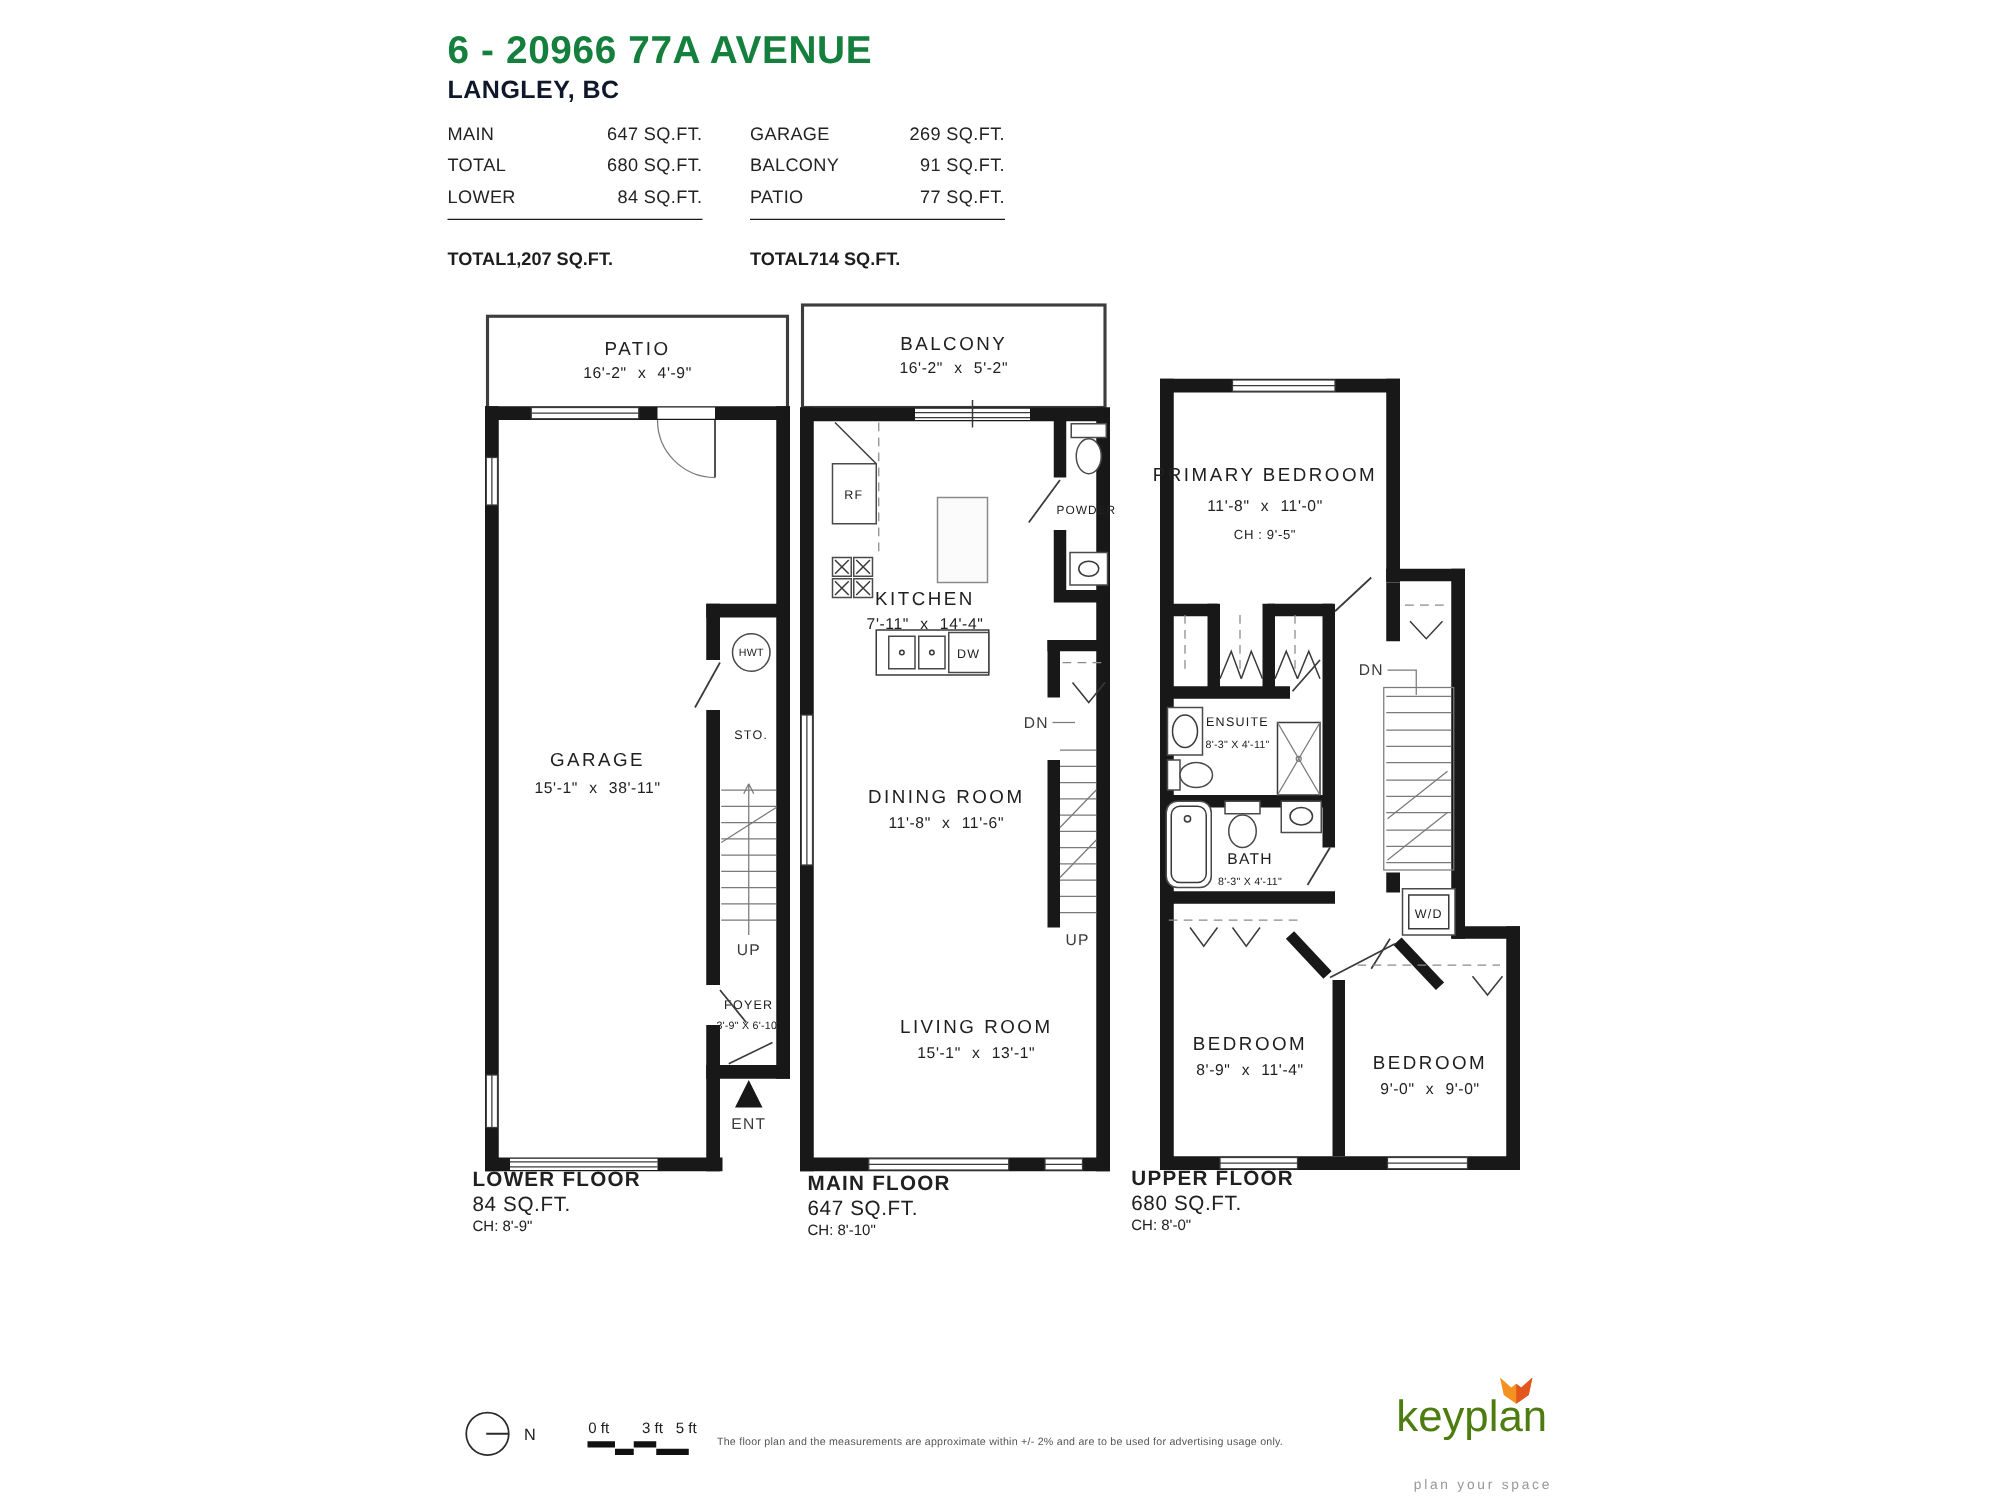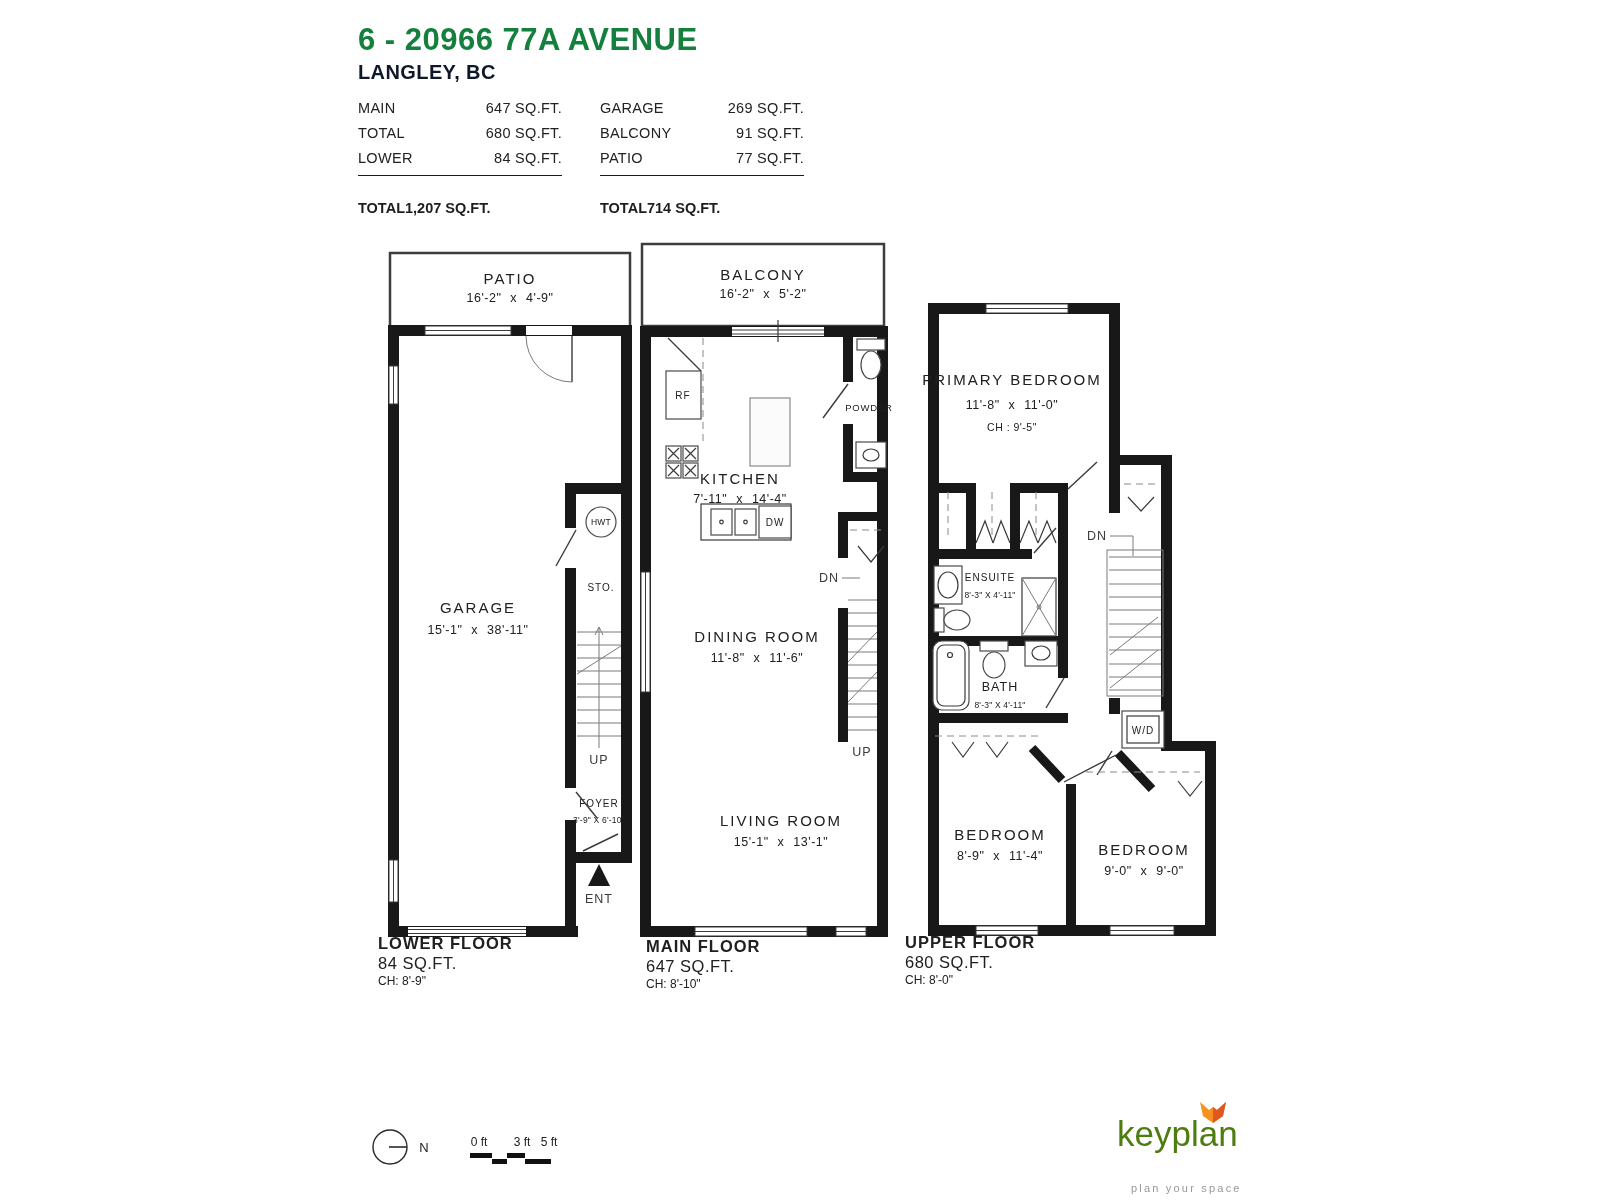--- a/index.html
+++ b/index.html
@@ -383,20 +383,21 @@
     <text x="522" y="1146" style="font-size:12px" text-anchor="middle">3 ft</text>
     <text x="549" y="1146" style="font-size:12px" text-anchor="middle">5 ft</text>
     <rect x="470" y="1153" width="22" height="5" fill="#111"></rect>
     <rect x="492" y="1159" width="15" height="5" fill="#111"></rect>
     <rect x="507" y="1153" width="18" height="5" fill="#111"></rect>
     <rect x="525" y="1159" width="26" height="5" fill="#111"></rect>
   </g>
 </svg>
 
 <div class="abs disclaimer">
+  <div>The floor plan and the measurements are approximate within +/- 2% and are to be used for advertising usage only.</div>
 </div>
 
 <div class="abs logo-word">keyplan</div>
 <svg class="abs logo-fox" width="28" height="22" viewBox="0 0 28 22">
   <path d="M1 0 L10 8 L14 5 L18 8 L27 0 L24 14 L14 21 L4 14 Z" fill="#f59120"></path>
   <path d="M14 5 L18 8 L27 0 L24 14 L14 21 Z" fill="#e2571f"></path>
 </svg>
 <div class="abs logo-tag">plan your space</div>
 
 </body></html>

